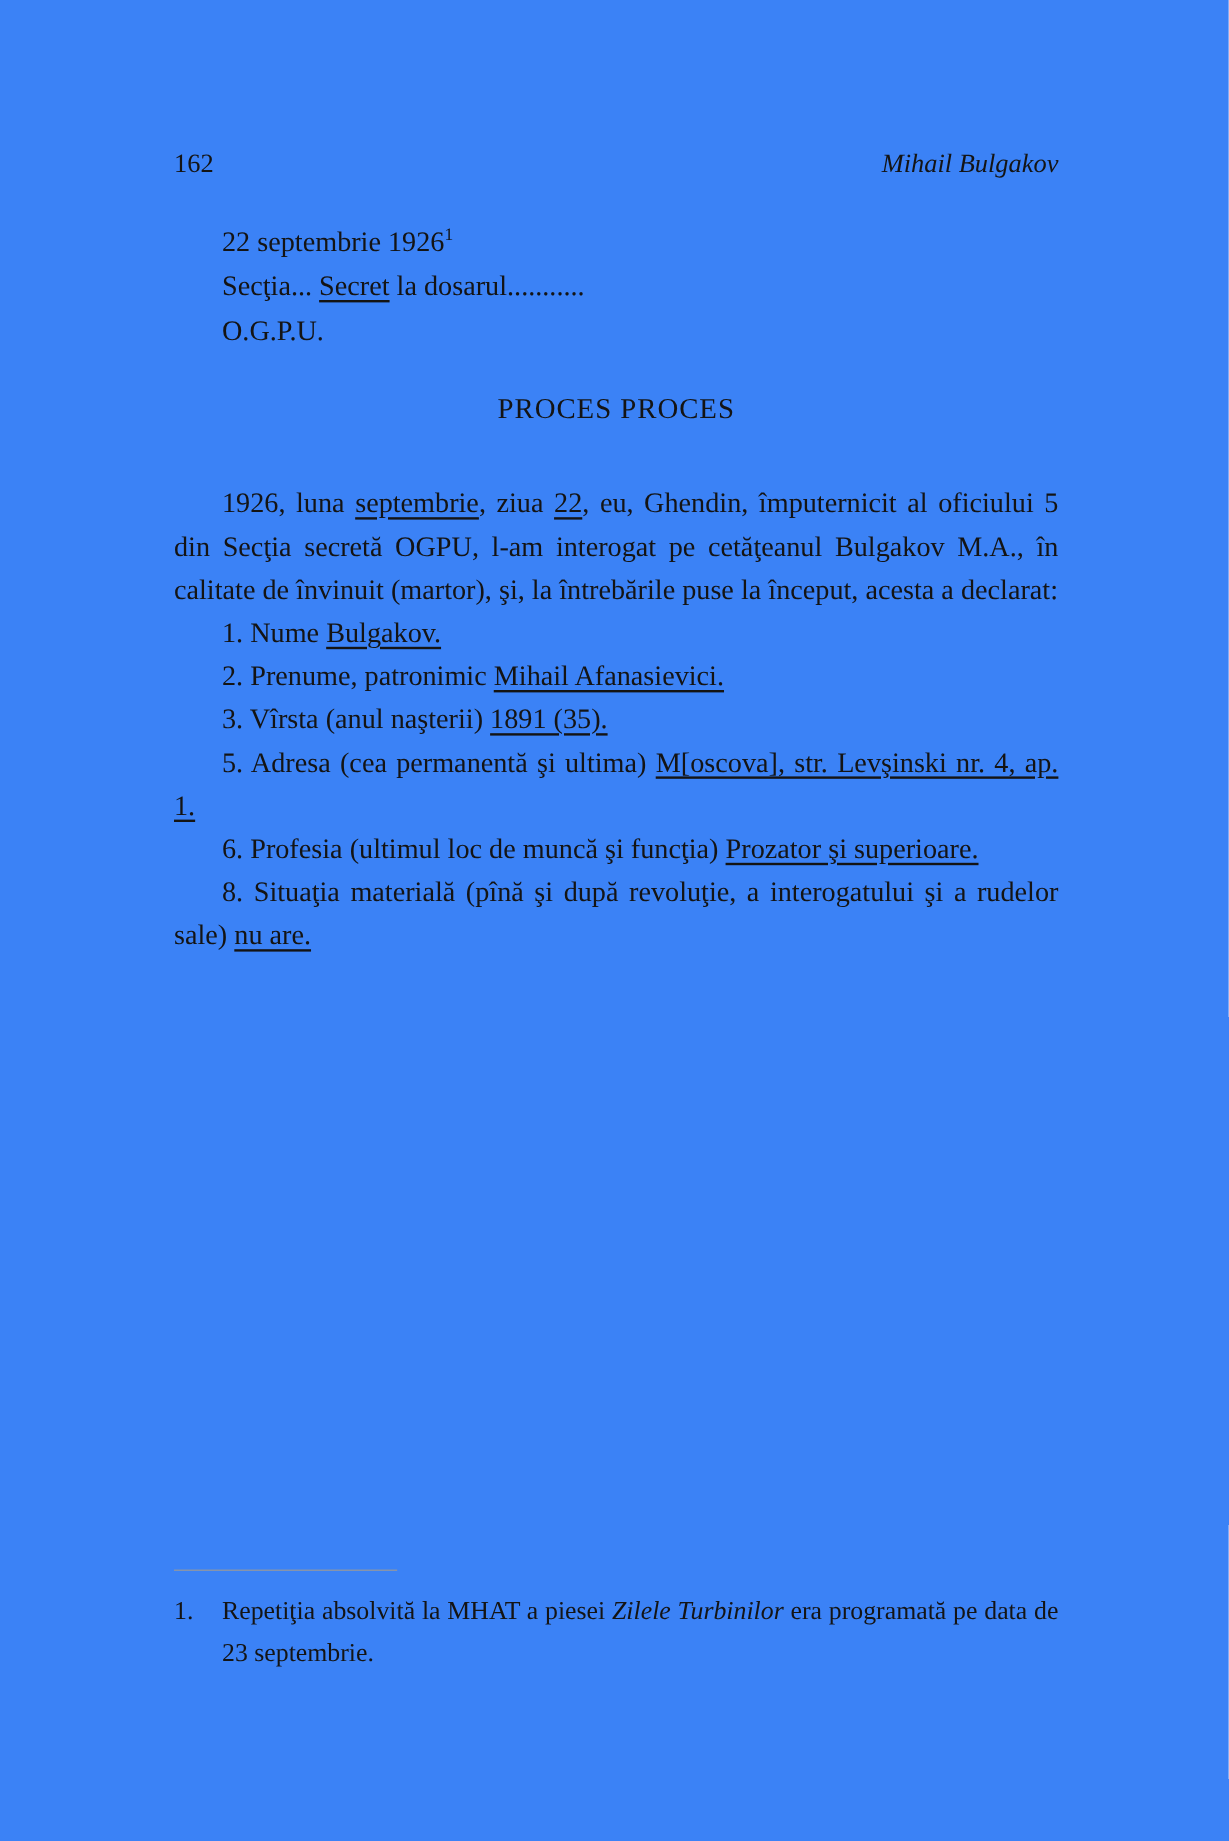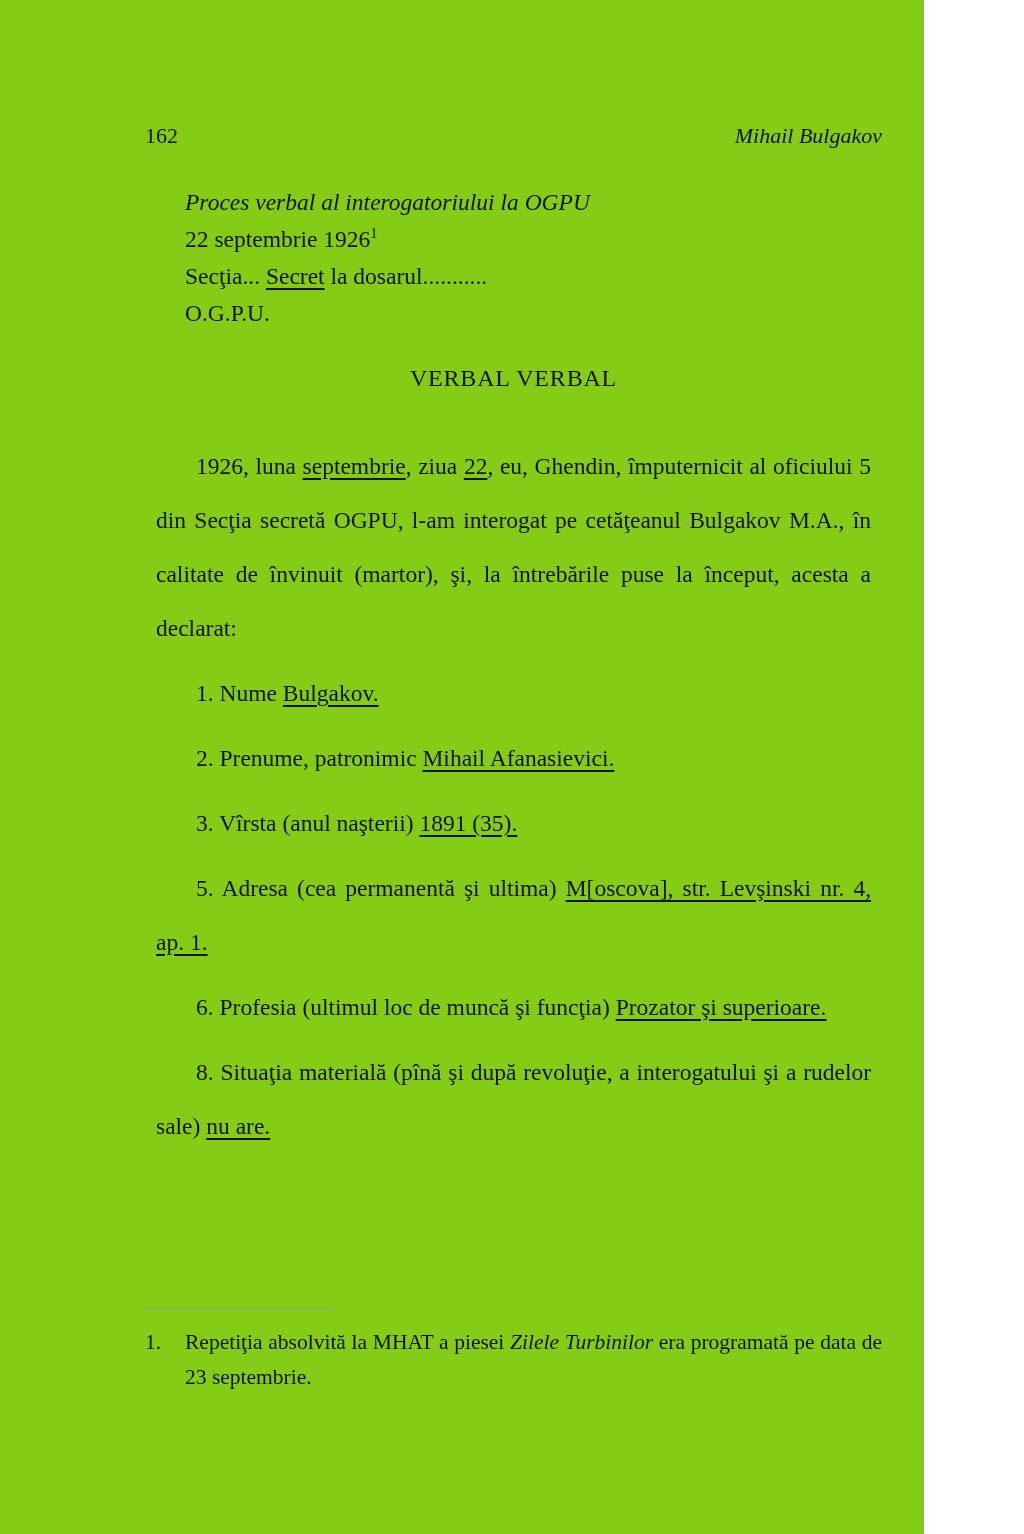--- a/index.html
+++ b/index.html
@@ -1,20 +1,20 @@
 <!DOCTYPE html>
 <html lang="ro"><head>
 <meta charset="utf-8">
 <style>
   html, body { margin: 0; padding: 0; background: #ffffff; }
   .page {
     position: relative;
-    width: 924px;
+    width: 1024px;
     height: 1534px;
-    background: #84cc16;
+    background: #3b82f6;
     color: #141414;
     font-family: "Liberation Serif", serif;
     overflow: hidden;
   }
   .content {
     position: absolute;
     left: 145px;
     top: 122px;
     width: 737px;
   }
@@ -34,23 +34,23 @@
   }
   .doc-title {
     margin-top: 28px;
     text-align: center;
     font-size: 24px;
     line-height: 37px;
     letter-spacing: 0.8px;
   }
   .body-text { margin-top: 42px; }
   .body-text p {
-    margin: 11px;
+    margin: 0;
     font-size: 23.5px;
-    line-height: 54px;
+    line-height: 36px;
     text-align: justify;
     text-indent: 40px;
   }
   .u {
     text-decoration: underline;
     text-decoration-thickness: 1.5px;
     text-underline-offset: 4px;
   }
   .i { font-style: italic; }
   .sup {
@@ -82,28 +82,27 @@
 
 <div class="page">
   <div class="content">
 
     <div class="running-header">
       <span>162</span>
       <span class="author">Mihail Bulgakov</span>
     </div>
 
     <div class="preamble">
-      <div class="pre-line"><span class="i">Proces verbal al interogatoriului la OGPU</span></div>
       <div class="pre-line"><span>22 septembrie 1926</span><span class="sup">1</span></div>
       <div class="pre-line"><span>Secţia... </span><span class="u">Secret</span><span> la dosarul...........</span></div>
       <div class="pre-line"><span>O.G.P.U.</span></div>
     </div>
 
     <div class="doc-title">
-      <div>VERBAL VERBAL</div>
+      <div>PROCES PROCES</div>
     </div>
 
     <div class="body-text">
       <p><span>1926, luna </span><span class="u">septembrie</span><span>, ziua </span><span class="u">22</span><span>, eu, Ghendin, împuternicit al oficiului 5 din Secţia secretă OGPU, l-am interogat pe cetăţeanul Bulgakov M.A., în calitate de învinuit (martor), şi, la întrebările puse la început, acesta a declarat:</span></p>
       <p><span>1. Nume </span><span class="u">Bulgakov.</span></p>
       <p><span>2. Prenume, patronimic </span><span class="u">Mihail Afanasievici.</span></p>
       <p><span>3. Vîrsta (anul naşterii) </span><span class="u">1891 (35).</span></p>
       <p><span>5. Adresa (cea permanentă şi ultima) </span><span class="u">M[oscova], str. Levşinski nr. 4, ap. 1.</span></p>
       <p><span>6. Profesia (ultimul loc de muncă şi funcţia) </span><span class="u">Prozator şi superioare.</span></p>
       <p><span>8. Situaţia materială (pînă şi după revoluţie, a interogatului şi a rudelor sale) </span><span class="u">nu are.</span></p>

